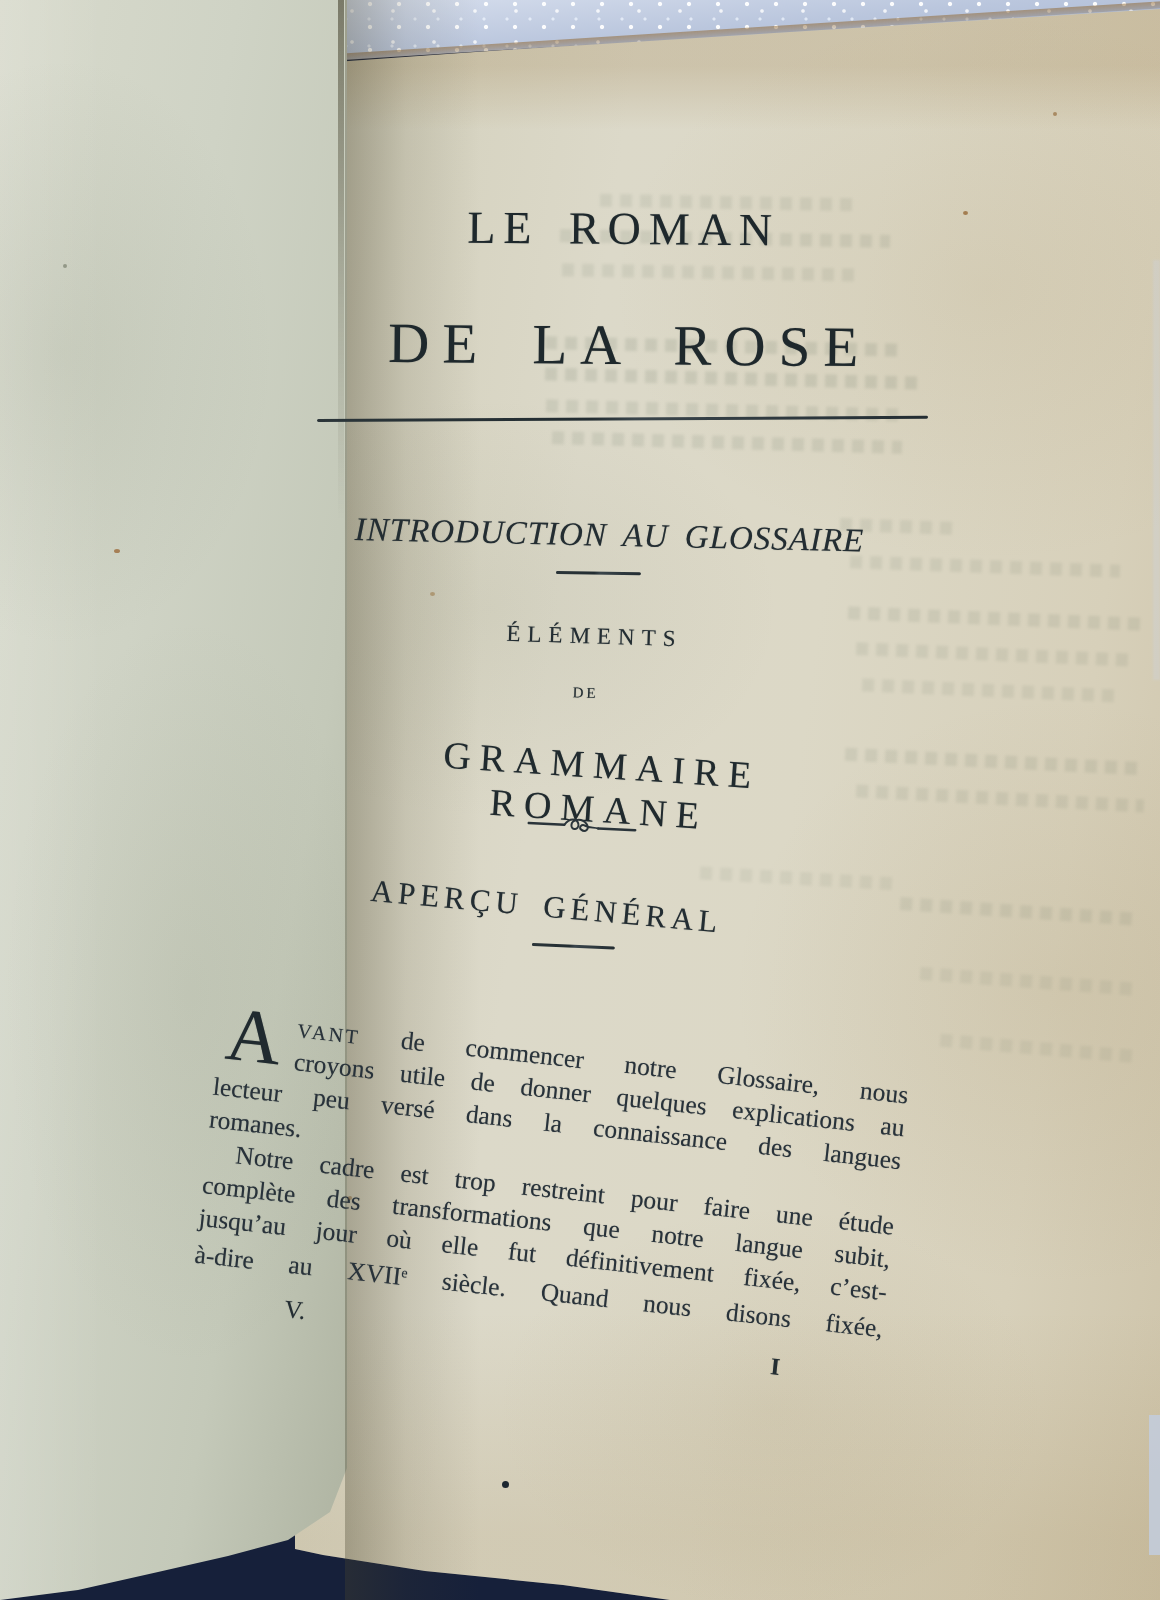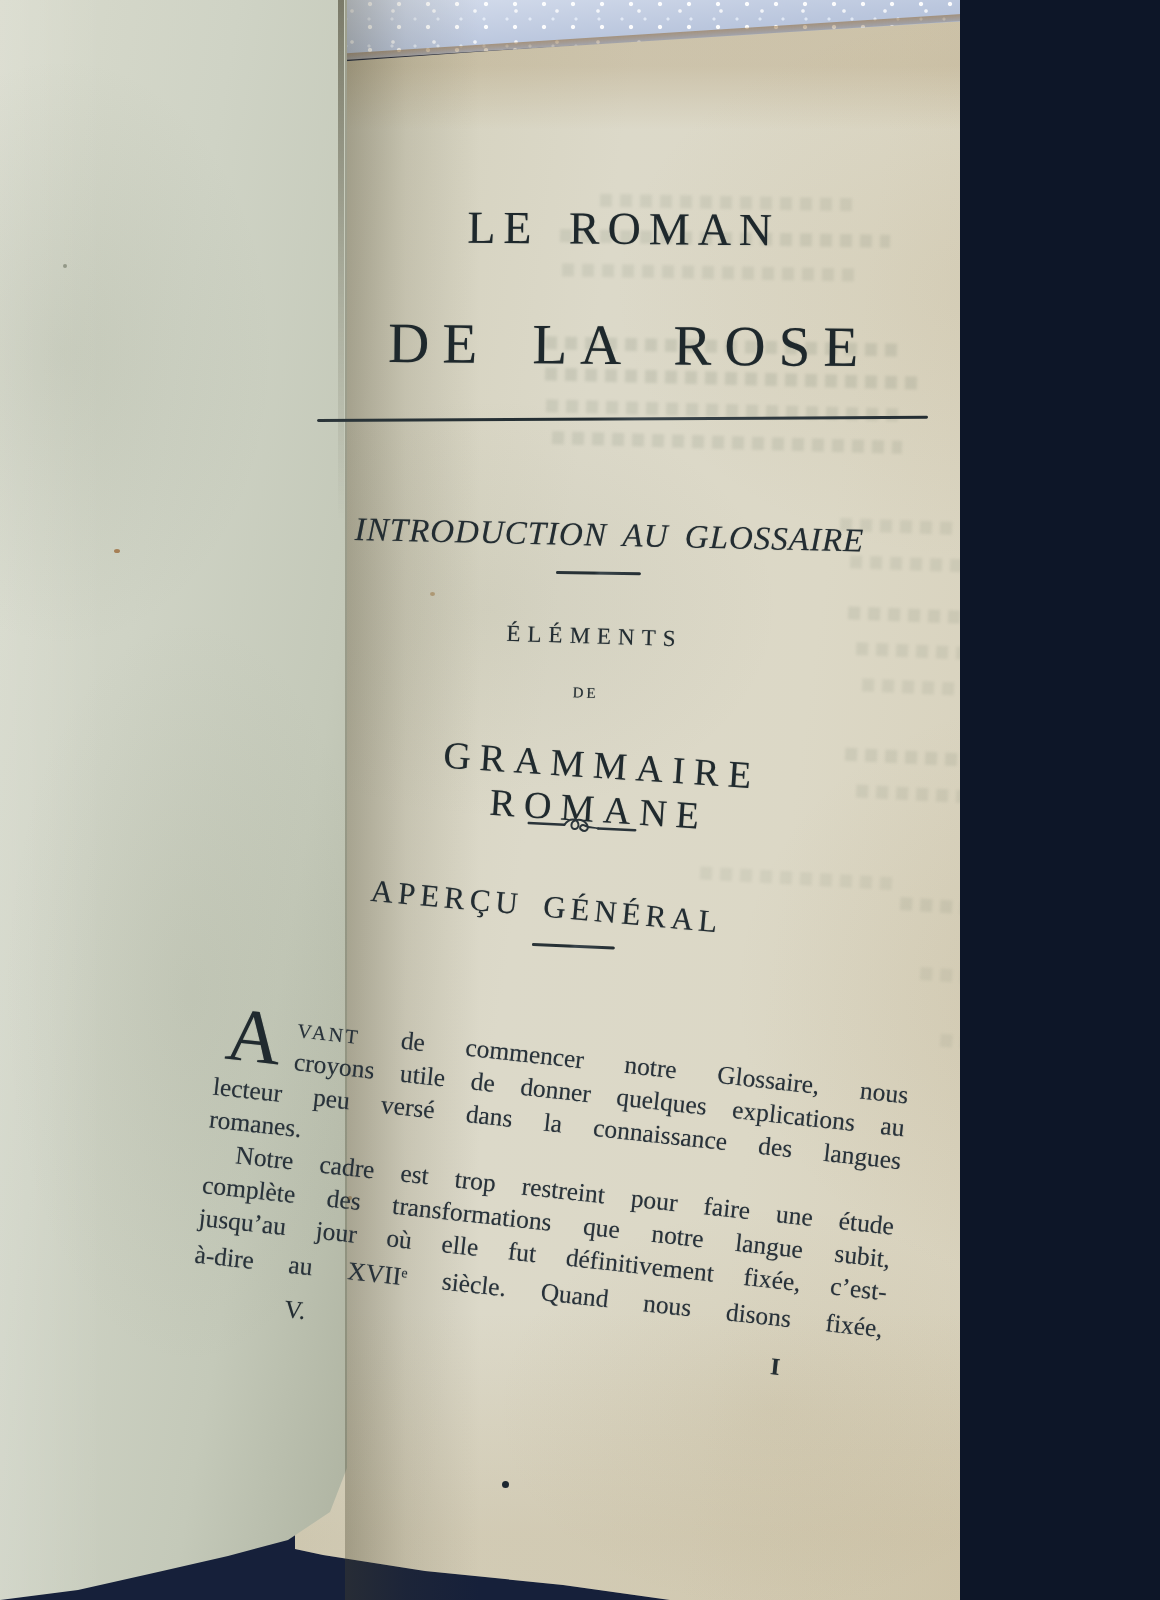--- a/index.html
+++ b/index.html
@@ -1,17 +1,17 @@
 <!DOCTYPE html>
 <html><head>
 <meta charset="utf-8">
 <style>
   html,body{margin:0;padding:0;background:#0d1628;}
   #scene{
-    position:relative;width:960px;height:1600px;overflow:hidden;
+    position:relative;width:1160px;height:1600px;overflow:hidden;
     background:#16203a;
     font-family:"Liberation Serif","DejaVu Serif",serif;
   }
   
   #text-page{
     position:absolute;left:295px;top:0;width:865px;height:1600px;
     background:linear-gradient(98deg,#c7c3af 0%,#d5d2bf 12%,#dcd9c9 32%,#dcd8c6 56%,#d7d0ba 82%,#cec4aa 100%);
     clip-path:polygon(40px 62px,560px 25px,865px 4px,865px 1600px,375px 1600px,268px 1585px,130px 1571px,28px 1555px,0px 1549px,0px 62px);
   }
   #text-page::before{ 

